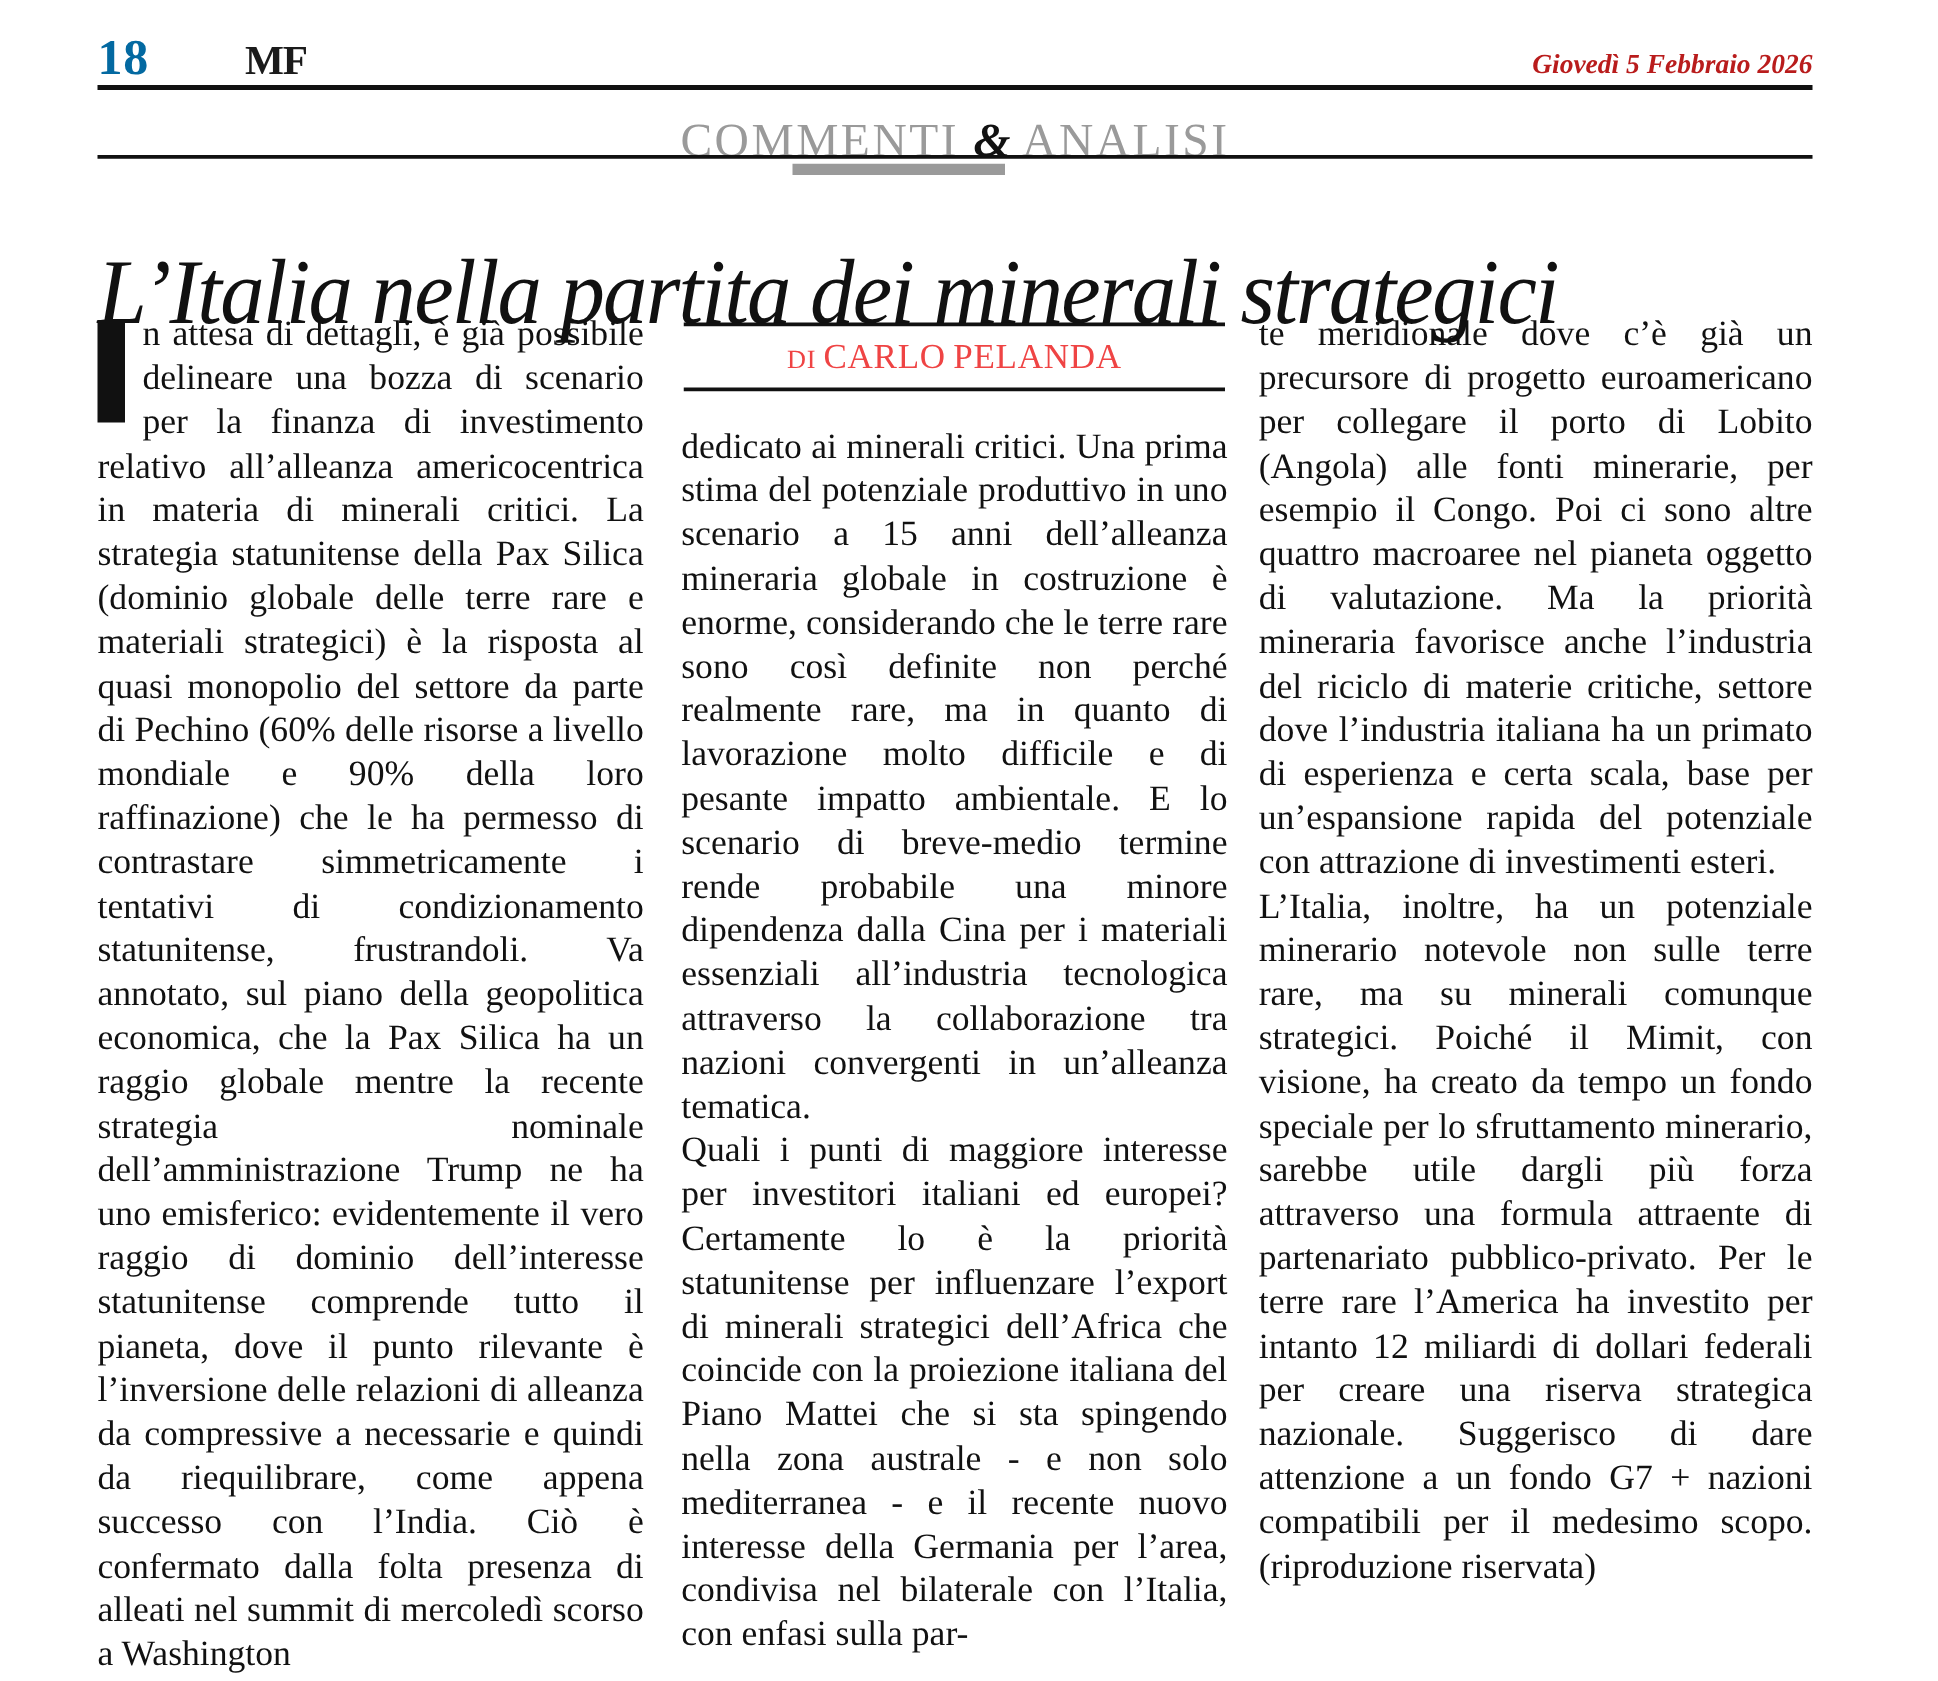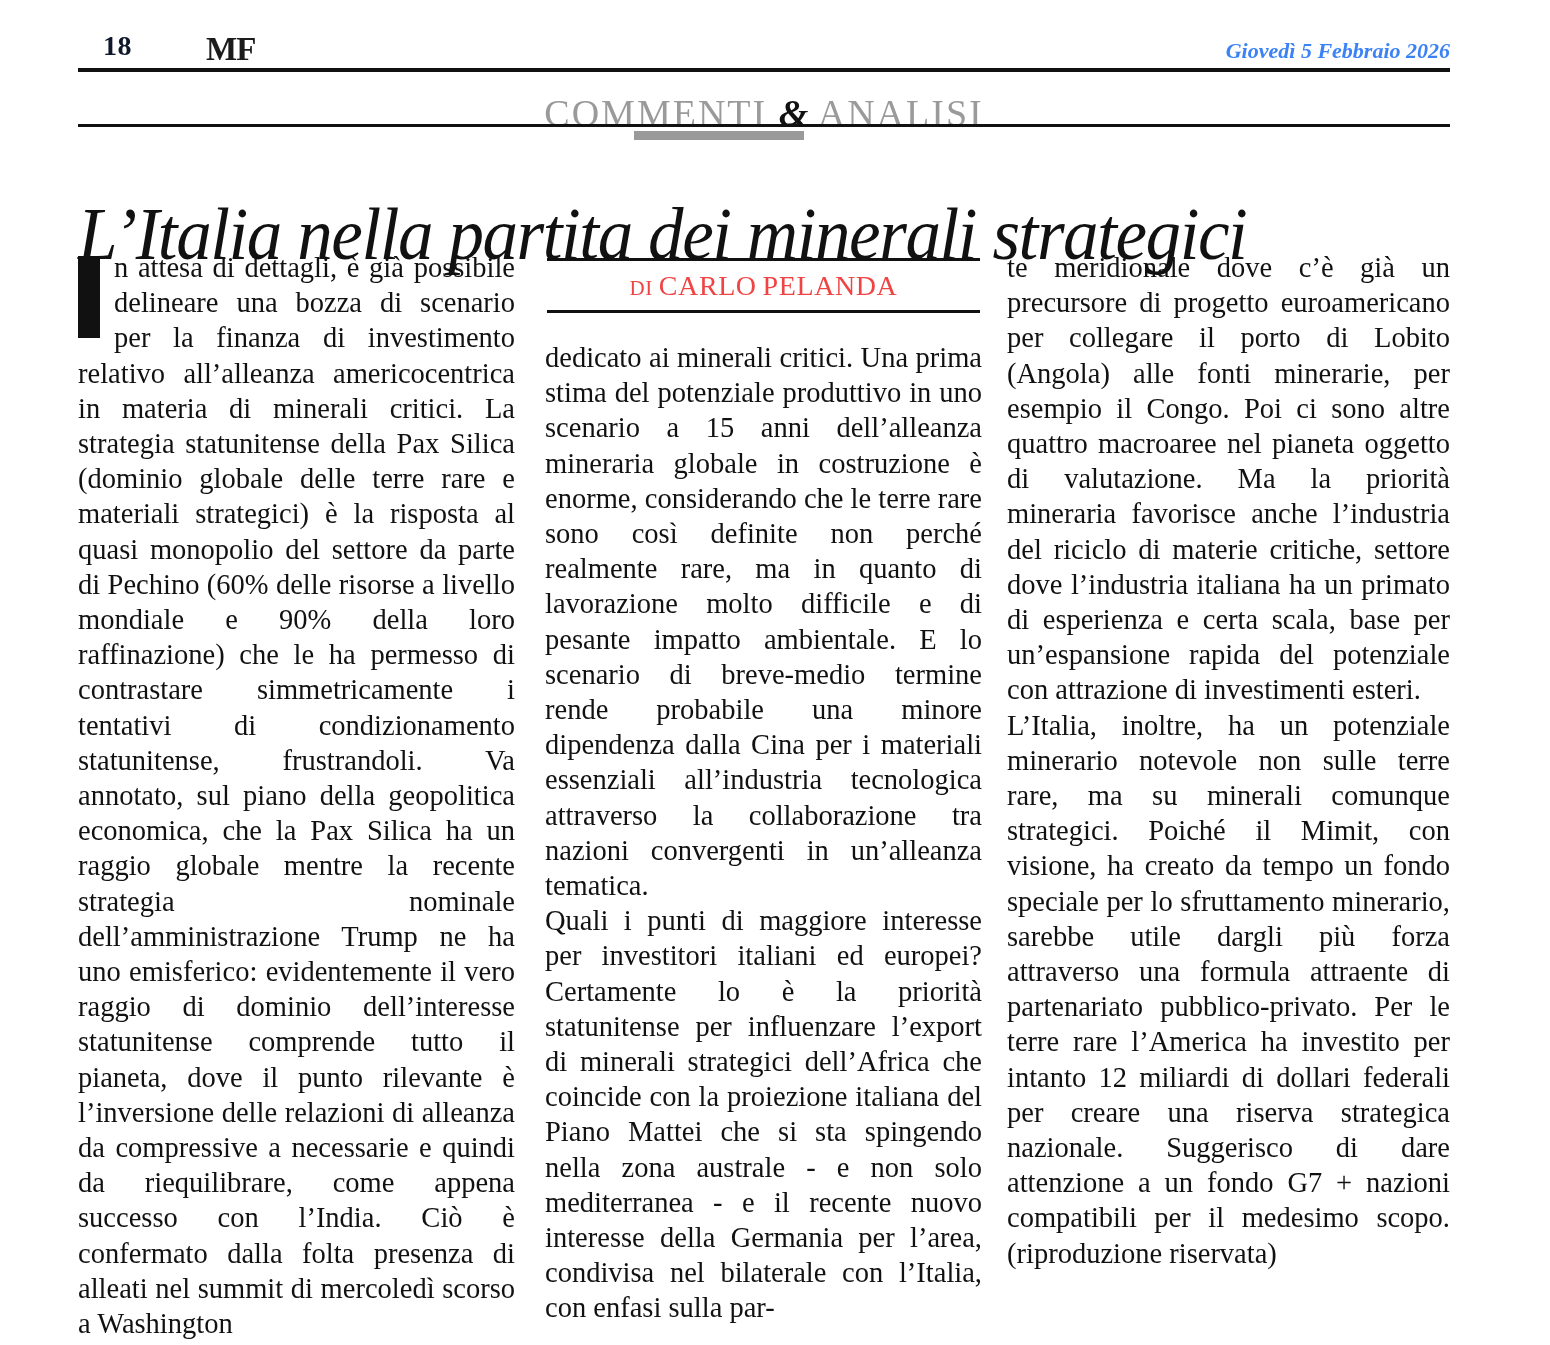--- a/index.html
+++ b/index.html
@@ -30,47 +30,46 @@
     top: 24px;
     width: 1372px;
     height: 56px;
   }
   .folio {
     position: absolute;
     left: 0;
     top: 0;
     font-family: "Liberation Serif", "DejaVu Serif", serif;
     font-weight: bold;
-    font-size: 28px;
+    font-size: 40px;
     line-height: 44px;
     letter-spacing: 0.5px;
-    color: #0f172a;
-    margin-left: 25px;
+    color: #0369a1;
   }
   .brand {
     position: absolute;
-    left: 128px;
+    left: 118px;
     top: 6px;
     font-family: "Liberation Serif", "DejaVu Serif", serif;
     font-weight: bold;
     font-size: 33px;
     line-height: 38px;
     letter-spacing: -1px;
     color: #1b1b1b;
   }
   .issue-date {
     position: absolute;
     right: 0;
     top: 14px;
     font-family: "Liberation Serif", "DejaVu Serif", serif;
     font-style: italic;
     font-weight: bold;
     font-size: 22px;
     line-height: 26px;
-    color: #3b82f6;
+    color: #b91c1c;
     white-space: nowrap;
   }
 
   .rule-top {
     position: absolute;
     left: 78px;
     top: 68px;
     width: 1372px;
     height: 4px;
     background: #111;

